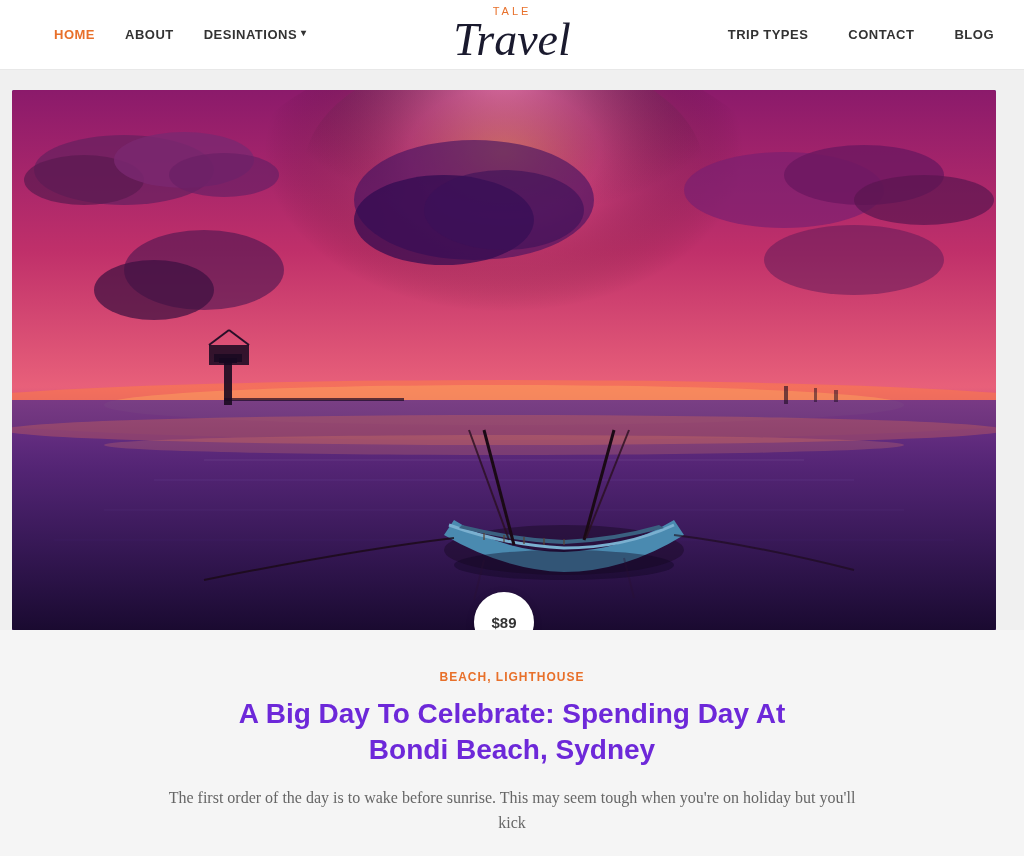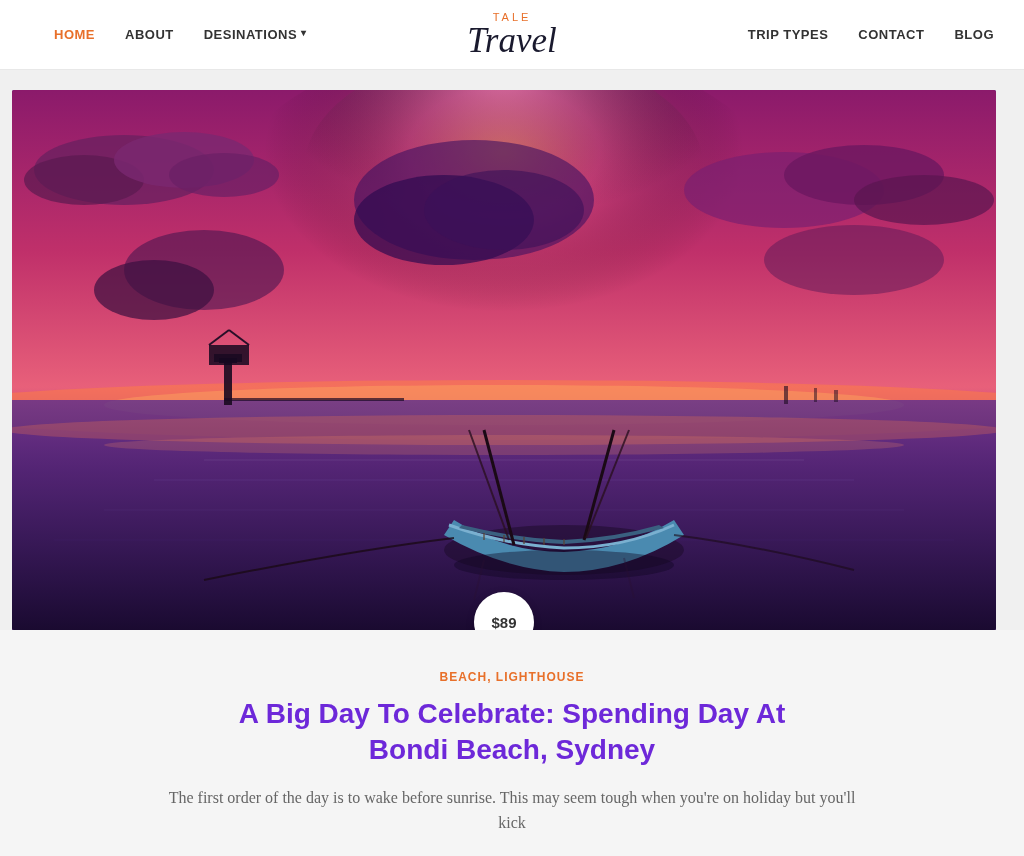--- a/index.html
+++ b/index.html
@@ -18,21 +18,21 @@
     }
     .nav-left {
       display: flex;
       align-items: center;
       gap: 30px;
       padding-left: 24px;
     }
     .nav-right {
       display: flex;
       align-items: flex-start;
-      gap: 30px;
+      gap: 40px;
     }
     .nav-item {
       font-family: Arial, sans-serif;
       font-size: 13px;
       font-weight: 700;
       letter-spacing: 0.5px;
       color: #333;
       cursor: pointer;
       text-decoration: none;
       text-transform: uppercase;
@@ -59,21 +59,21 @@
       font-size: 11px;
       font-weight: 400;
       letter-spacing: 3px;
       color: #e8702a;
       text-transform: uppercase;
       display: block;
       line-height: 1;
     }
     .logo-travel {
       font-family: 'Georgia', serif;
-      font-size: 35px;
+      font-size: 46px;
       font-style: italic;
       color: #1a1a2e;
       line-height: 1;
       font-weight: normal;
     }
 
     
     .hero-wrapper {
       background: #f0f0f0;
       padding: 20px 28px 0 12px;

